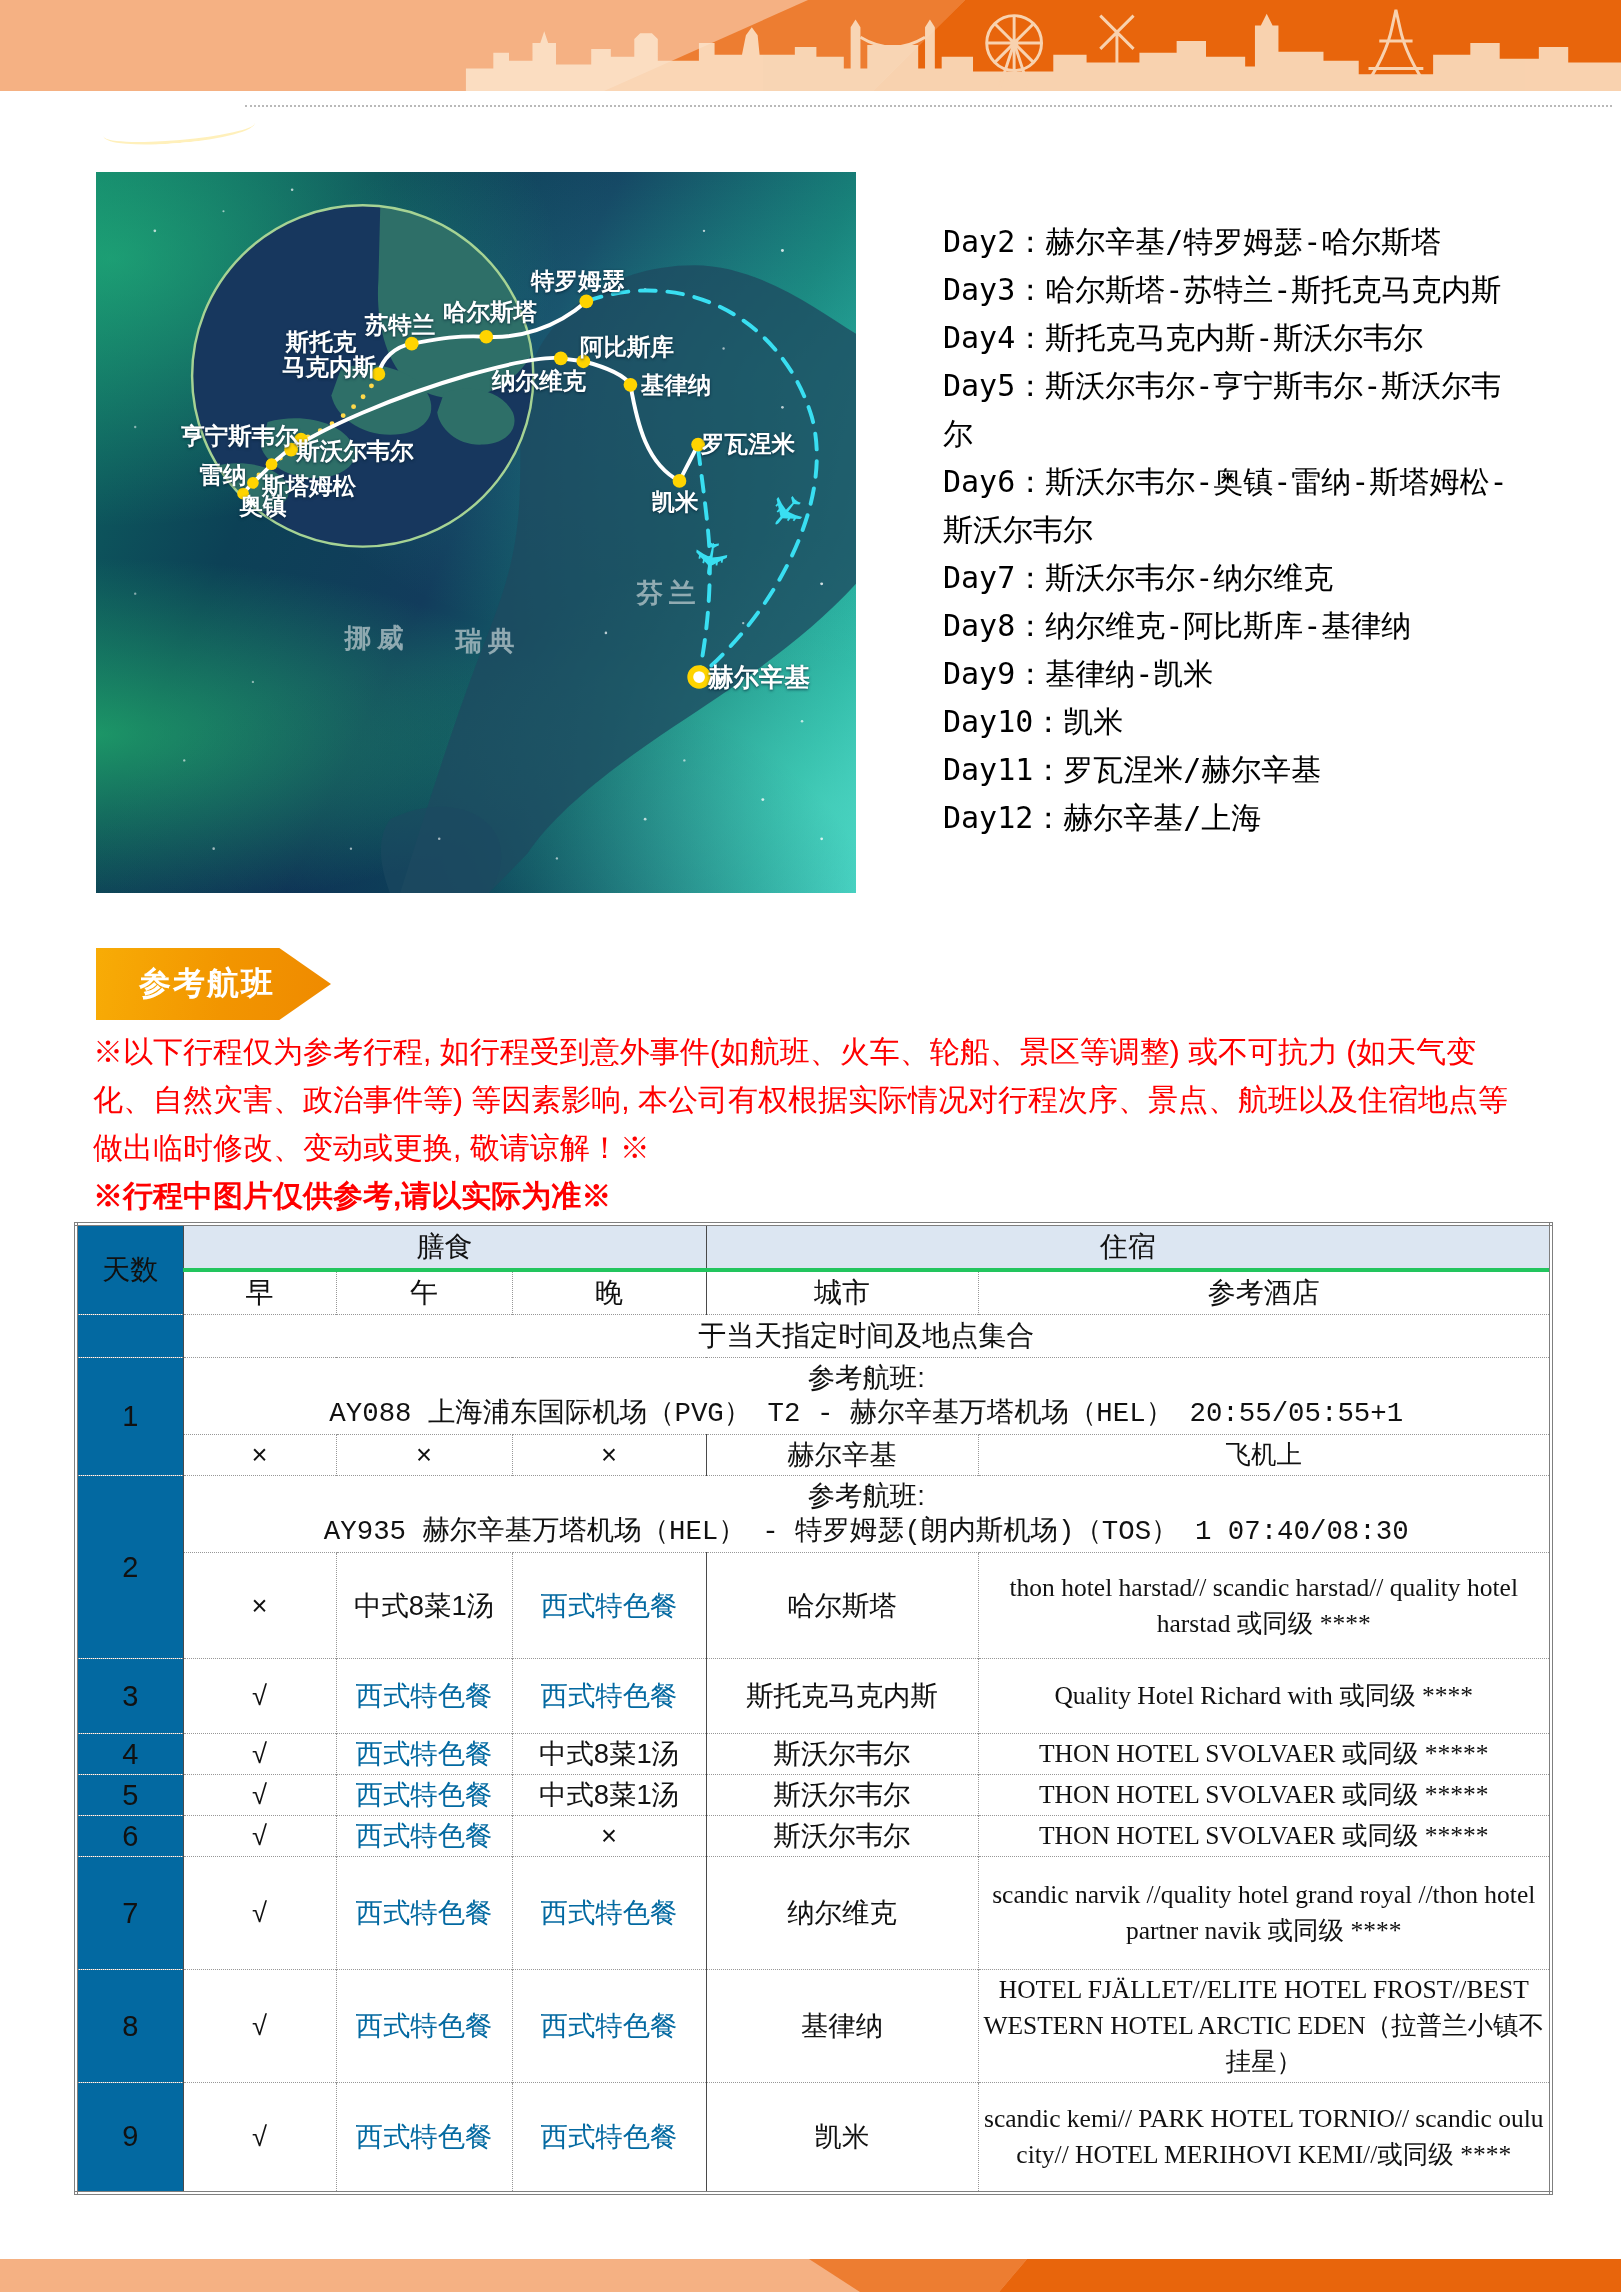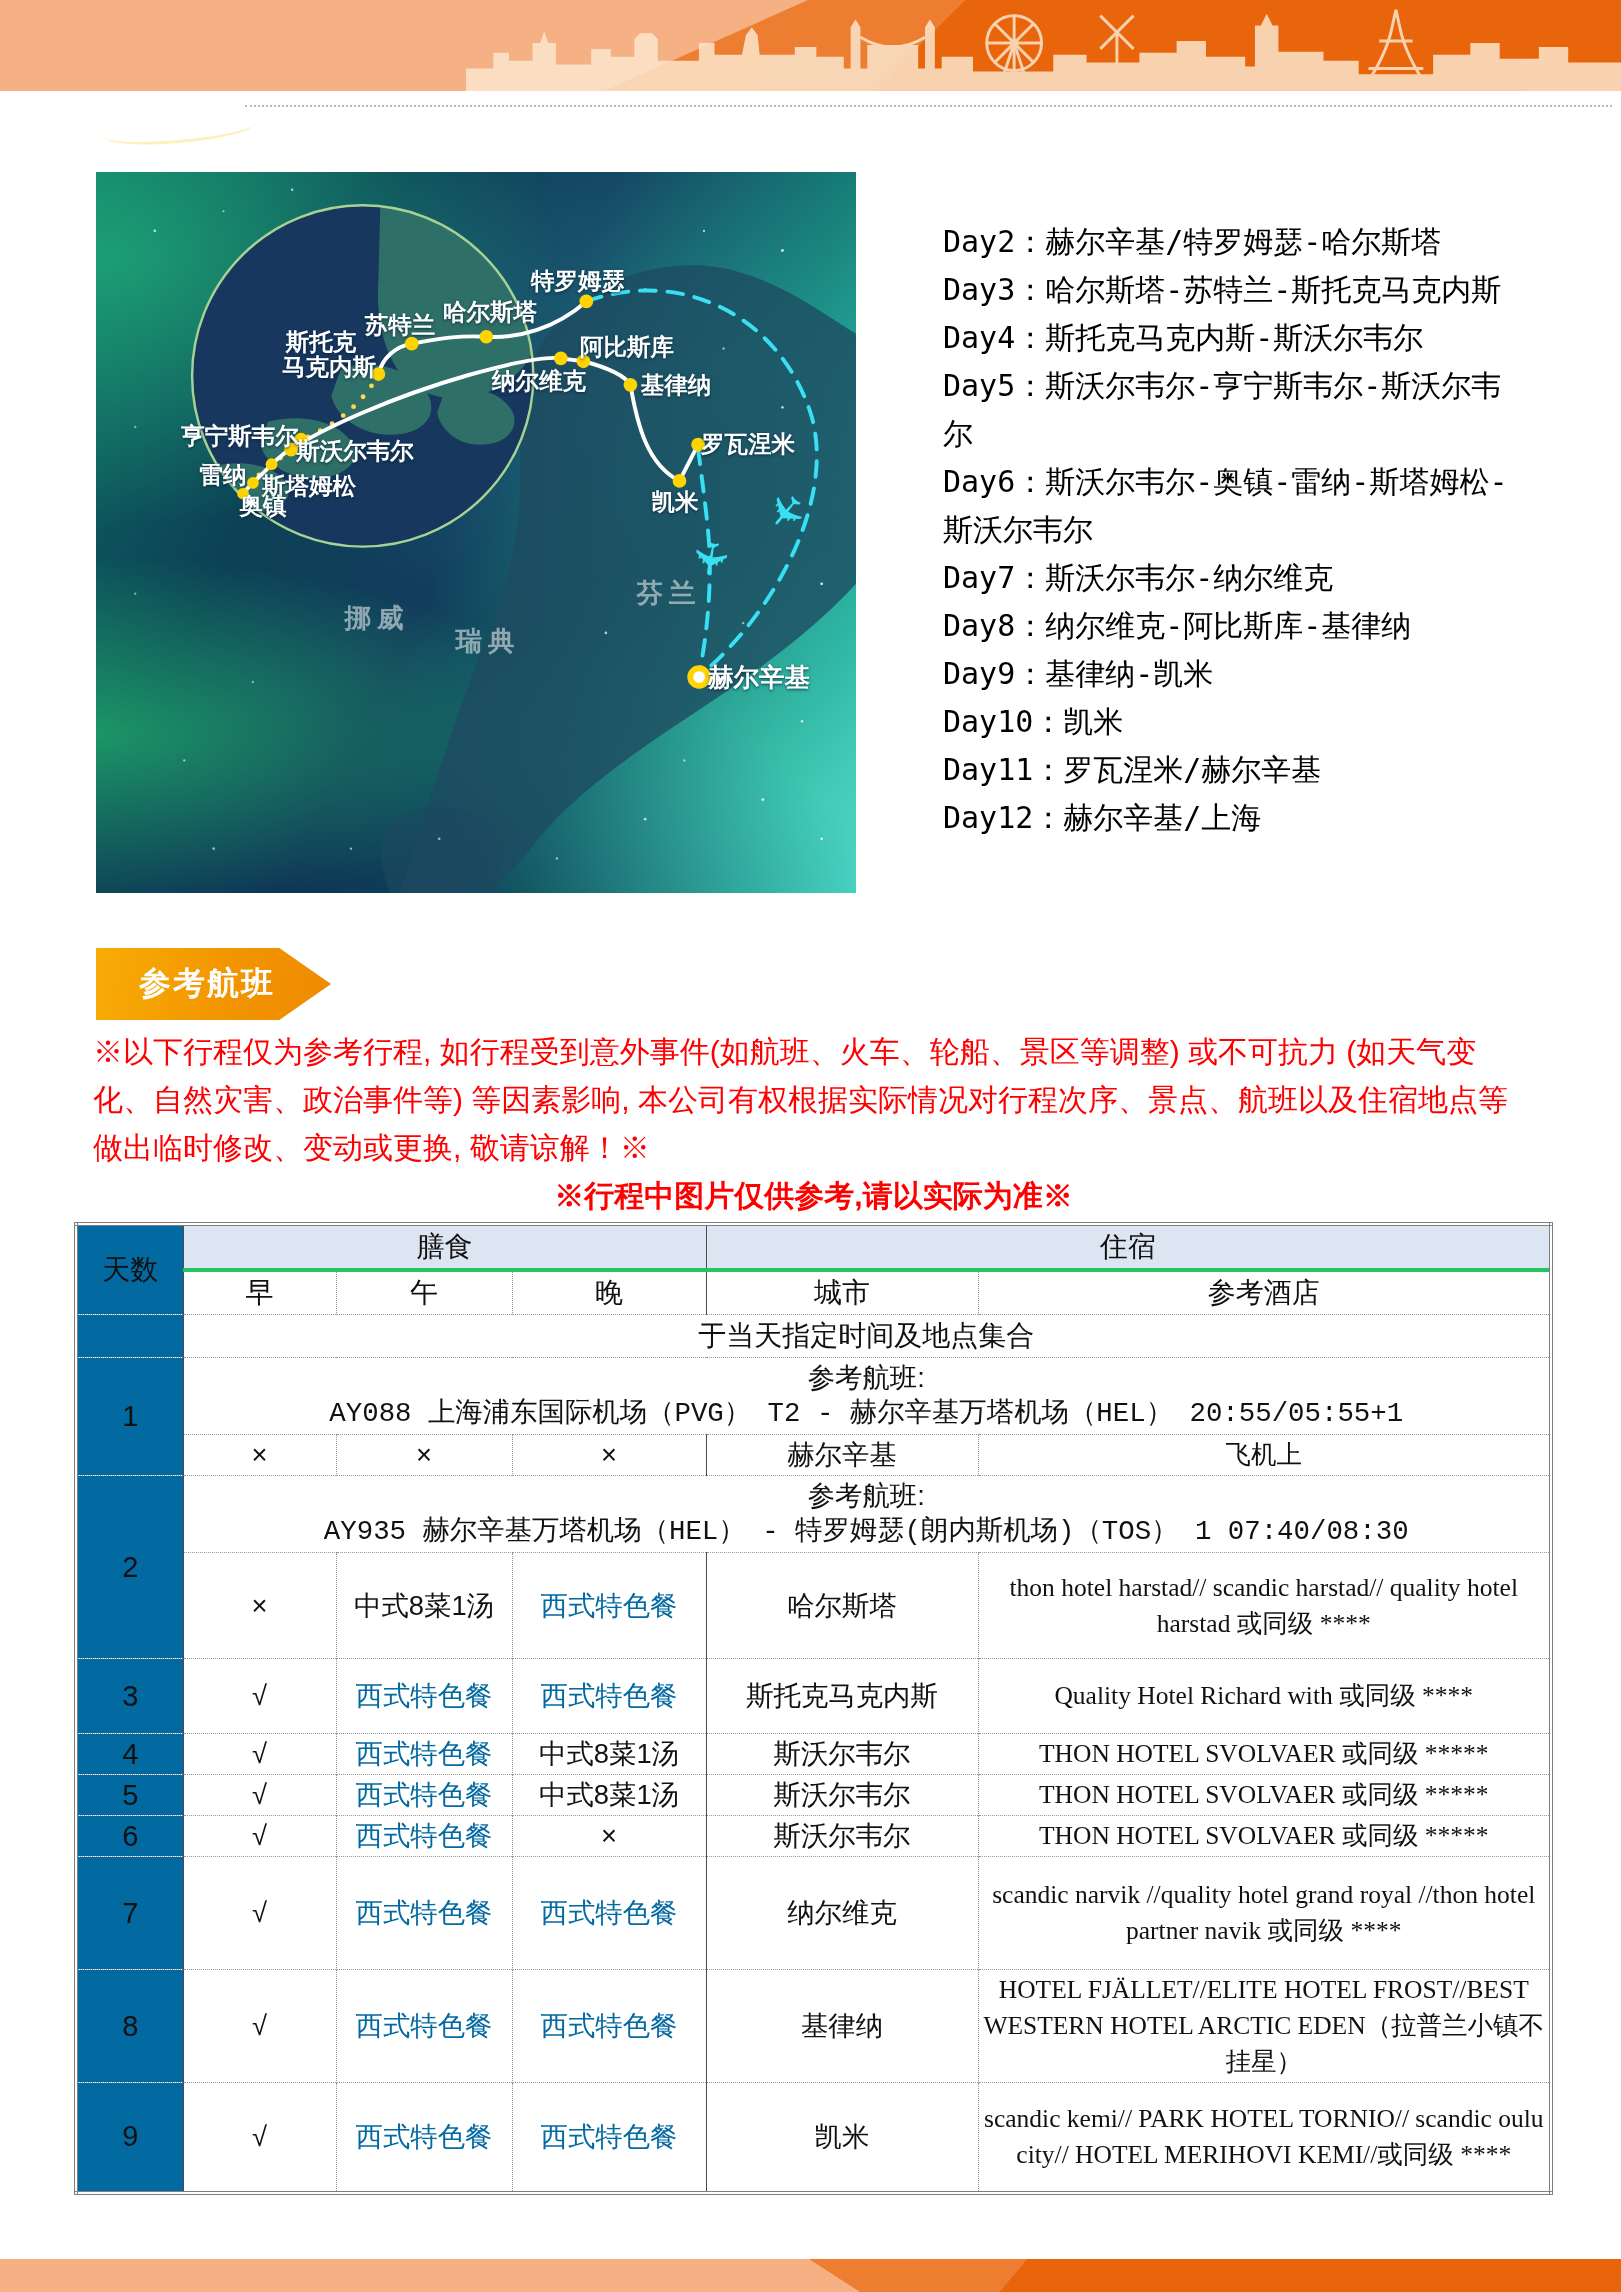--- a/index.html
+++ b/index.html
@@ -41,21 +41,21 @@
   .sec-btn{position:absolute;left:96px;top:948px;width:235px;height:72px;
     background:linear-gradient(100deg,#f8ac06,#f29500 55%,#ef8a00);
     clip-path:polygon(0 0,78% 0,100% 50%,78% 100%,0 100%);
     display:flex;align-items:center;}
   .sec-btn span{color:#fff;font-size:32px;font-weight:bold;letter-spacing:2px;padding-left:43px;}
 
   
   .disclaimer{position:absolute;left:93px;top:1028px;width:1441px;color:#ff0000;
     font-size:30px;line-height:48px;}
   .disclaimer p{margin:0;}
-  .disclaimer .note{font-weight:bold;text-align:center;}
+  .disclaimer .note{font-weight:bold;}
 
   
   .tablewrap{position:absolute;left:74px;top:1222px;}
   table.itin{border-collapse:collapse;table-layout:fixed;width:1475px;
     border:4.9px double #7f7f7f;font-size:27.4px;color:#111;}
   table.itin td{border-left:1px dotted #979797;border-top:1px dotted #979797;
     text-align:center;vertical-align:middle;padding:2px 3.9px;overflow:hidden;}
   table.itin td:first-child{border-left:none;}
   table.itin td.sL{border-left:1px solid #4a4a4a;}
   table.itin tr.hrow1 td{border-top:none;}
@@ -196,21 +196,21 @@
     <div class="maplabel" style="left:580px;top:213px;">基律纳</div>
     <div class="maplabel" style="left:652px;top:272px;">罗瓦涅米</div>
     <div class="maplabel" style="left:579px;top:330px;">凯米</div>
     <div class="maplabel" style="left:663px;top:505px;font-size:25.5px;">赫尔辛基</div>
     <div class="maplabel" style="left:144px;top:264px;">亨宁斯韦尔</div>
     <div class="maplabel" style="left:259px;top:279px;">斯沃尔韦尔</div>
     <div class="maplabel" style="left:127px;top:303px;">雷纳</div>
     <div class="maplabel" style="left:213px;top:314px;">斯塔姆松</div>
     <div class="maplabel" style="left:167px;top:334px;">奥镇</div>
 
-    <div class="country" style="left:281px;top:446px;">挪威</div>
+    <div class="country" style="left:281px;top:466px;">挪威</div>
     <div class="country" style="left:392px;top:469px;">瑞典</div>
     <div class="country" style="left:573px;top:421px;">芬兰</div>
   </div>
 
   <div class="days">
     <div>Day2：赫尔辛基/特罗姆瑟-哈尔斯塔</div>
     <div>Day3：哈尔斯塔-苏特兰-斯托克马克内斯</div>
     <div>Day4：斯托克马克内斯-斯沃尔韦尔</div>
     <div>Day5：斯沃尔韦尔-亨宁斯韦尔-斯沃尔韦尔</div>
     <div>Day6：斯沃尔韦尔-奥镇-雷纳-斯塔姆松-斯沃尔韦尔</div>

